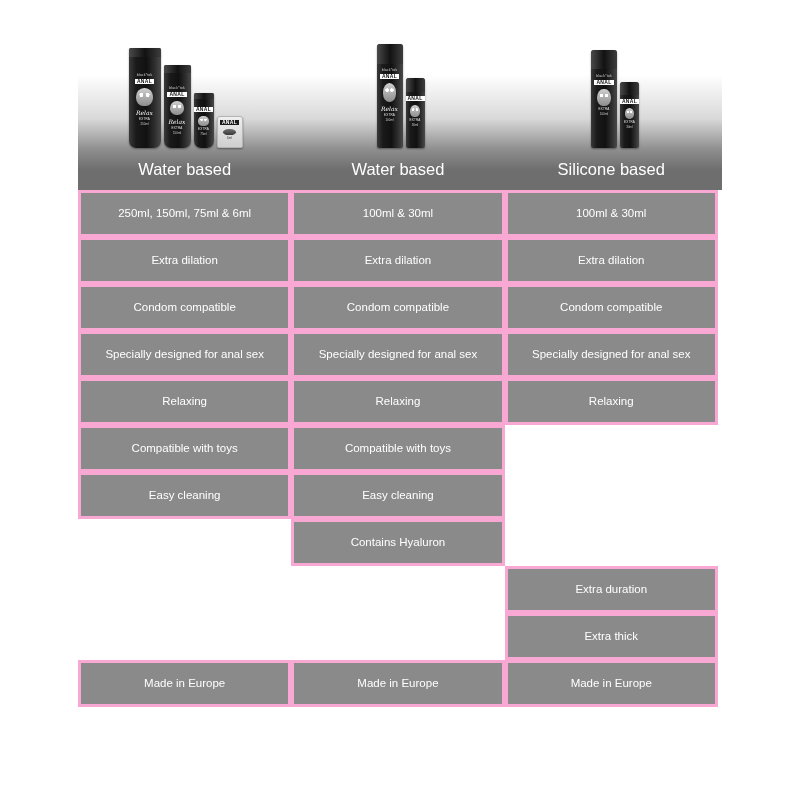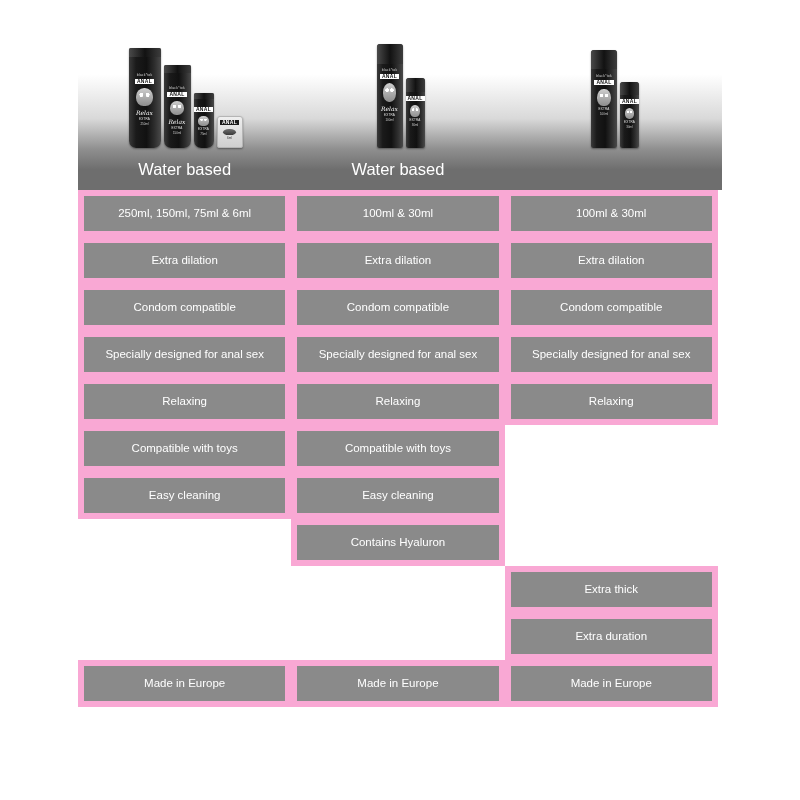--- a/index.html
+++ b/index.html
@@ -146,21 +146,21 @@
     width: 213.3px;
     height: 47px;
     box-sizing: border-box;
     display: flex;
     align-items: center;
     justify-content: center;
     text-align: center;
     font-size: 11.5px;
     color: #ffffff;
     background: #8a8a8a;
-    border: 6px solid #f9a8d4;
+    border: 3px solid #f9a8d4;
     padding: 0 6px;
     line-height: 1.2;
   }
   .cell.empty {
     background: #ffffff;
     border-color: #ffffff;
   }
   
   .titles {
     position: absolute;
@@ -271,20 +271,21 @@
           <span class="extra">EXTRA</span>
           <span class="sz">30ml</span>
         </div>
       </div>
     </div>
   </div>
 
   <div class="titles">
     <div class="title-cell">Water based</div>
     <div class="title-cell">Water based</div>
+    <div class="title-cell">Silicone based</div>
   </div>
 
   <div class="grid">
 
     <div class="row">
       <div class="cell">250ml, 150ml, 75ml &amp; 6ml</div>
       <div class="cell">100ml &amp; 30ml</div>
       <div class="cell">100ml &amp;  30ml</div>
     </div>
 
@@ -327,27 +328,27 @@
     <div class="row">
       <div class="cell empty"></div>
       <div class="cell">Contains Hyaluron</div>
       <div class="cell empty"></div>
     </div>
 
 
     <div class="row">
       <div class="cell empty"></div>
       <div class="cell empty"></div>
+      <div class="cell">Extra duration</div>
+    </div>
+
+    <div class="row">
+      <div class="cell empty"></div>
+      <div class="cell empty"></div>
       <div class="cell">Extra thick</div>
-    </div>
-
-    <div class="row">
-      <div class="cell empty"></div>
-      <div class="cell empty"></div>
-      <div class="cell">Extra duration</div>
     </div>
 
     <div class="row">
       <div class="cell">Made in Europe</div>
       <div class="cell">Made in Europe</div>
       <div class="cell">Made in Europe</div>
     </div>
 
   </div>
 </div>

